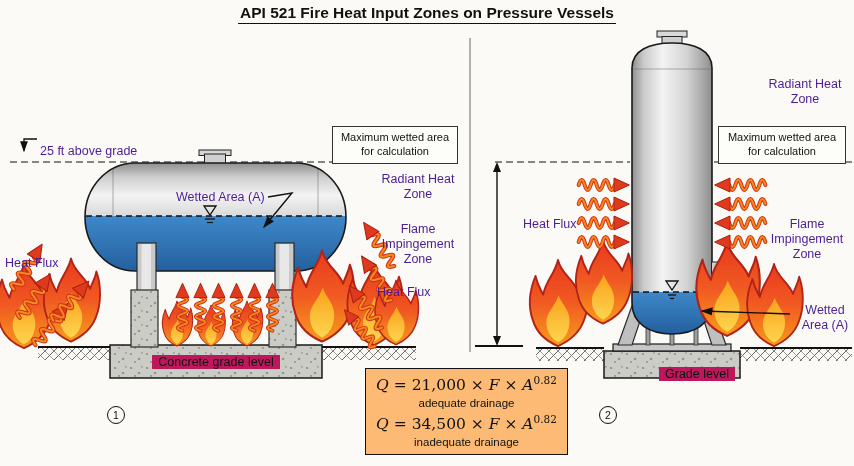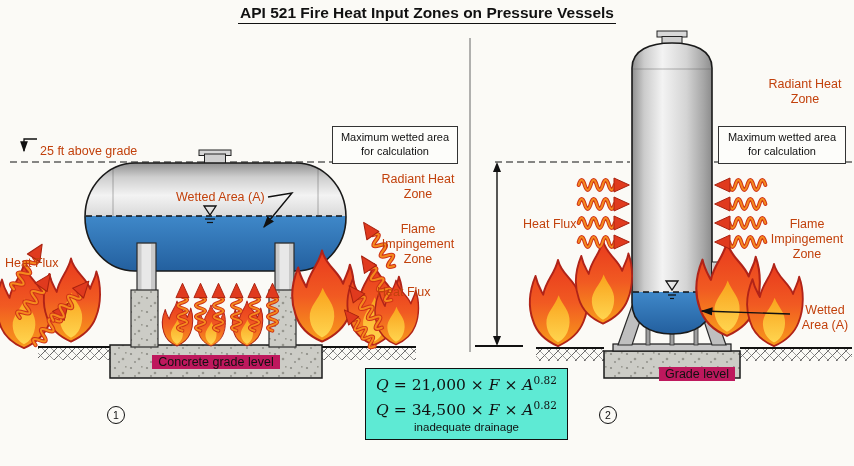--- a/index.html
+++ b/index.html
@@ -1,29 +1,29 @@
 <!DOCTYPE html>
 <html><head>
 <meta charset="utf-8">
 <style>
   html,body{margin:0;padding:0;background:#fbfaf6;}
   .stage{position:relative;width:854px;height:466px;background:#fbfaf6;overflow:hidden;
          font-family:"Liberation Sans", sans-serif;color:#111;}
   .stage svg{position:absolute;left:0;top:0;}
-  .lbl{position:absolute;font-size:12.5px;line-height:1.18;color:#c2410c;white-space:nowrap;}
+  .lbl{position:absolute;font-size:12.5px;line-height:1.18;color:#4c1d95;white-space:nowrap;}
   .lbl.wrap{white-space:normal;text-align:center;}
   .titlewrap{position:absolute;left:0;top:4px;width:854px;text-align:center;}
   .title{display:inline-block;font-size:15.5px;font-weight:bold;
          border-bottom:1.6px solid #111;padding:0 2px 1px 2px;}
   .maxbox{position:absolute;border:1px solid #333;background:#fdfdfa;
           font-size:11px;line-height:1.25;text-align:center;padding:4px 1px;white-space:normal;}
   .slabtxt{position:absolute;text-align:center;}
   .slabtxt span{background:#be185d;padding:0px 6px;font-size:12.5px;}
   .formulabox{position:absolute;left:365px;top:368px;width:201px;border:1.6px solid #111;
-              background:#5eead4;padding:5px 0 4px 0;text-align:center;}
+              background:#fdba74;padding:5px 0 4px 0;text-align:center;}
   .formula{font-family:"DejaVu Serif", serif;font-size:15.5px;line-height:1.25;}
   .formula .v{font-style:italic;}
   .formula sup{font-size:10.5px;}
   .fnote{font-size:11.5px;line-height:1.3;}
   .caption{position:absolute;display:flex;align-items:center;gap:6px;}
   .capnum{display:inline-flex;width:16px;height:16px;border:1.4px solid #111;border-radius:50%;
           align-items:center;justify-content:center;font-size:10.5px;flex:0 0 auto;}
   .captext{font-weight:bold;font-size:12.3px;letter-spacing:.15px;}
 </style>
 </head>
@@ -308,20 +308,21 @@
 
 <div class="slabtxt" style="left:110px;top:352px;width:212px;">
   <span>Concrete grade level</span>
 </div>
 <div class="slabtxt" style="left:604px;top:364px;width:136px;padding-left:25px;">
   <span>Grade level</span>
 </div>
 
 <div class="formulabox">
   <div class="formula"><span class="v">Q</span><span> = 21,000 × </span><span class="v">F</span><span> × </span><span class="v">A</span><sup>0.82</sup></div>
+  <div class="fnote">adequate drainage</div>
   <div class="formula" style="margin-top:3px;"><span class="v">Q</span><span> = 34,500 × </span><span class="v">F</span><span> × </span><span class="v">A</span><sup>0.82</sup></div>
   <div class="fnote">inadequate drainage</div>
 </div>
 
 <div class="caption" style="left:107px;top:406px;">
   <span class="capnum">1</span>
 </div>
 <div class="caption" style="left:599px;top:406px;">
   <span class="capnum">2</span>
 </div>

